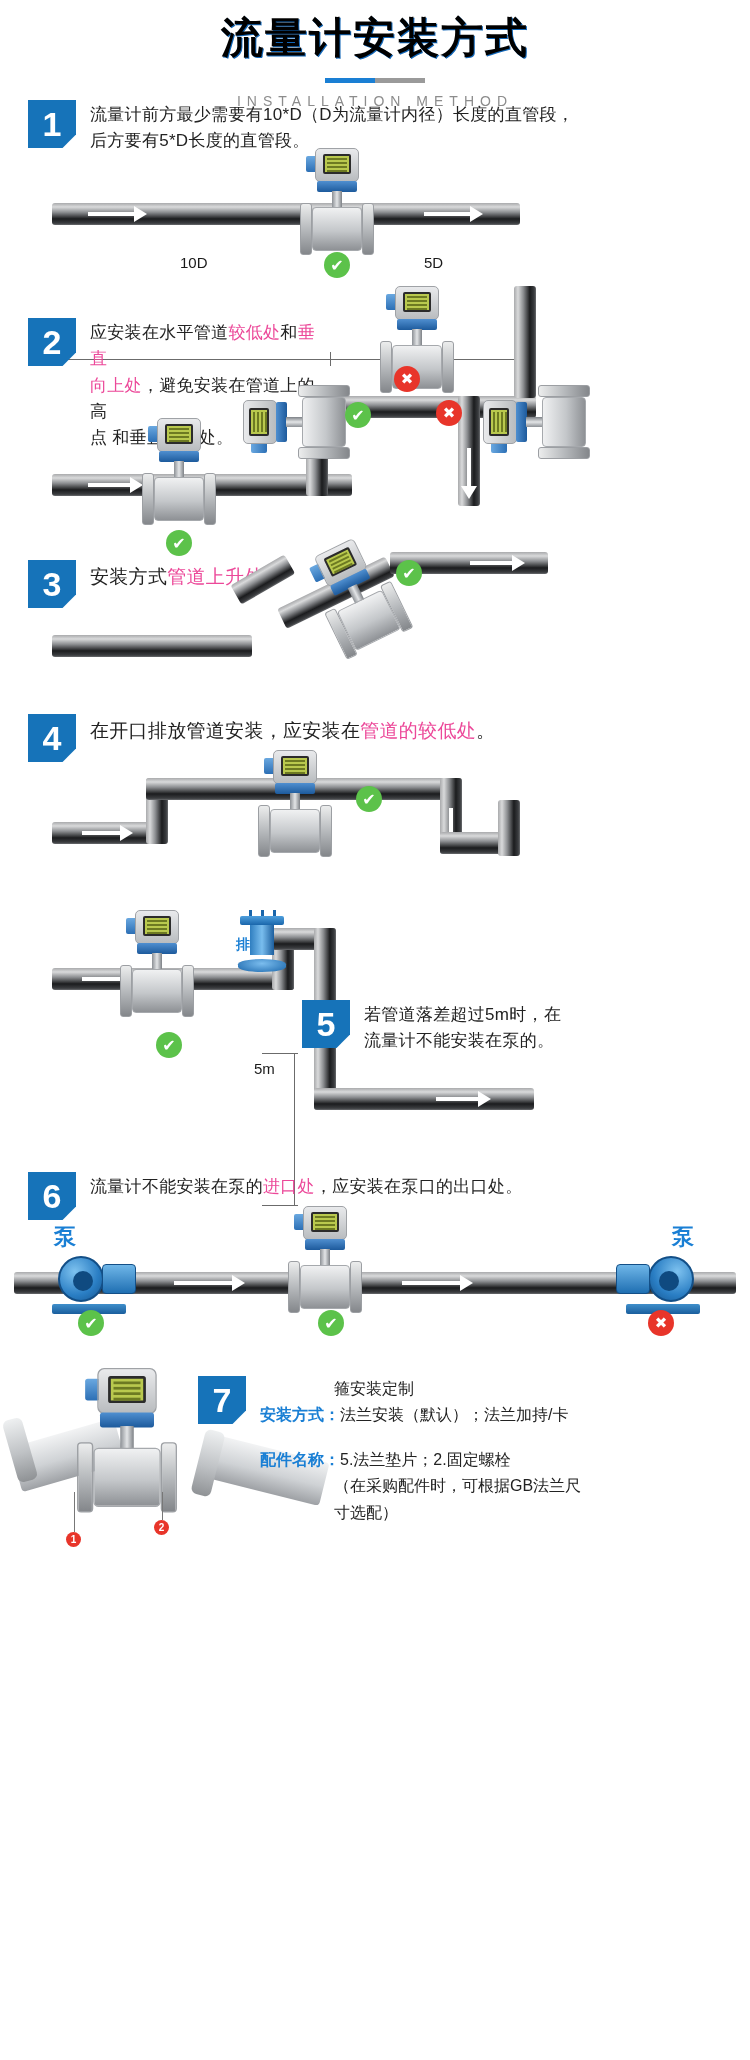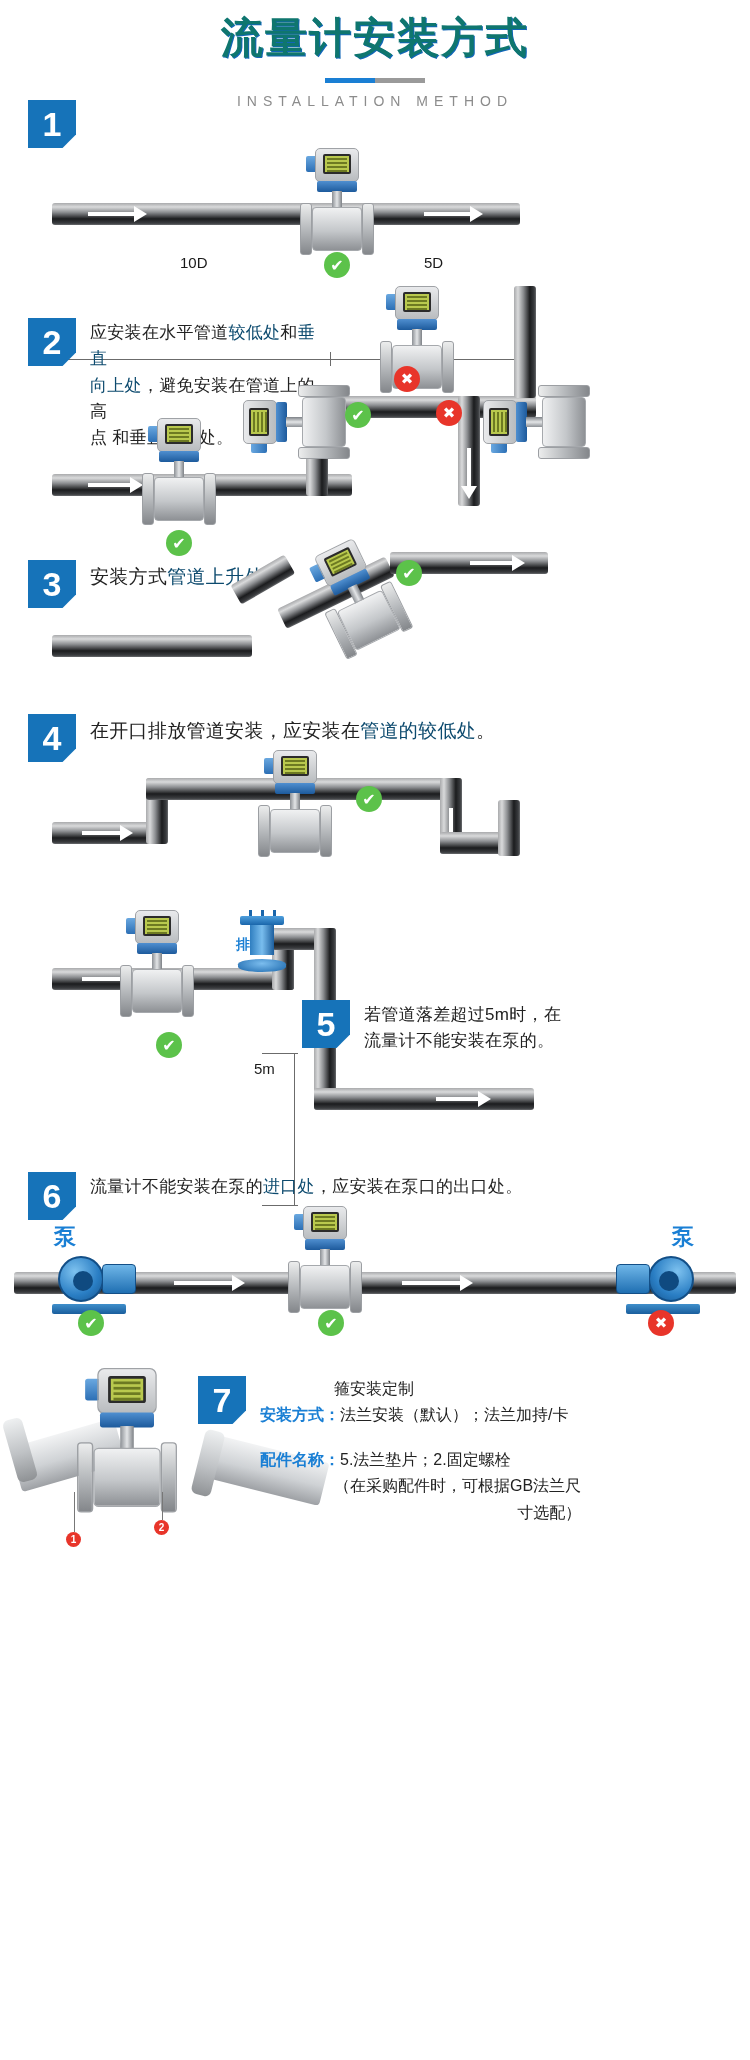--- a/index.html
+++ b/index.html
@@ -8,40 +8,40 @@
     width:750px; height:2060px; position:relative; overflow:hidden;
     font-family:"Liberation Sans","DejaVu Sans",sans-serif;
     color:#1a1a1a;
   }
   .page{ position:relative; width:750px; height:2060px; background:#fff; }
 
   
   .hdr{ padding-top:14px; text-align:center; }
   .hdr-title{
     font-size:42px; font-weight:bold; letter-spacing:2px;
-    color:#0f766e; line-height:1.15;
+    color:#000000; line-height:1.15;
     text-shadow:1px 1px 0 #1166b8;
   }
   .hdr-rule{ width:100px; height:5px; margin:16px auto 10px;
     background:linear-gradient(90deg,#1a7fd4 0 50%,#9a9a9a 50% 100%); }
   .hdr-sub{ font-size:14px; letter-spacing:6px; color:#8c8c8c; }
 
   
   .step-badge{
     width:48px; height:48px; background:#1673b9; color:#fff;
     font-size:34px; font-weight:bold; line-height:48px; text-align:center;
     position:relative; flex:0 0 48px;
     clip-path:polygon(0 0,100% 0,100% 72%,72% 100%,0 100%);
   }
   .step-row{ display:flex; align-items:flex-start; gap:14px; }
   .step-text{
     font-size:17px; line-height:1.55; color:#222; letter-spacing:.3px;
     padding-top:2px;
   }
-  .hl{ color:#0c4a6e;margin-top:12px; }
+  .hl{ color:#ec4899;margin-top:12px; }
 
   
   .ok, .no{
     width:26px;height:26px;border-radius:50%;
     display:flex;align-items:center;justify-content:center;
     color:#fff;font-size:16px;font-weight:bold;position:absolute;
   }
   .ok{ background:#5cc24a; }
   .no{ background:#e8352a; font-size:15px; }
 
@@ -160,20 +160,24 @@
 <div class="page">
 
   <div class="hdr">
     <div class="hdr-title">流量计安装方式</div>
     <div class="hdr-rule"></div>
     <div class="hdr-sub">INSTALLATION METHOD</div>
   </div>
 
   <div style="position:absolute; left:28px; top:100px; width:560px;" class="step-row">
     <div class="step-badge">1</div>
+    <div class="step-text">
+      <div>流量计前方最少需要有10*D（D为流量计内径）长度的直管段，</div>
+      <div>后方要有5*D长度的直管段。</div>
+    </div>
   </div>
 
   <div>
     <div class="pipe-h" style="left:52px; top:203px; width:468px; height:22px;"></div>
     <div class="arrow-w" style="left:88px; top:214px; width:60px;">
       <div class="sh" style="width:48px;"></div>
         <div class="hd" style="left:46px;"></div>
     </div>
     <div class="arrow-w" style="left:424px; top:214px; width:60px;">
       <div class="sh" style="width:48px;"></div>
@@ -541,17 +545,17 @@
     <div class="s7-txt">
       <div style="padding-left:74px;">箍安装定制</div>
       <div>
         <span class="s7-key">安装方式：</span><span>法兰安装（默认）；法兰加持/卡</span>
       </div>
       <div style="height:18px;"></div>
       <div>
         <span class="s7-key">配件名称：</span><span>5.法兰垫片；2.固定螺栓</span>
       </div>
       <div style="padding-left:74px;">（在采购配件时，可根据GB法兰尺</div>
-      <div style="padding-left:74px;text-align:right;">寸选配）</div>
+      <div style="padding-left:74px;">寸选配）</div>
     </div>
   </div>
 
 </div>
 
 </body></html>

